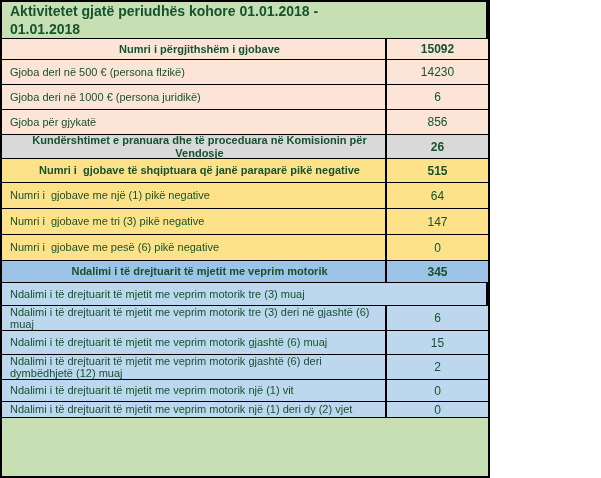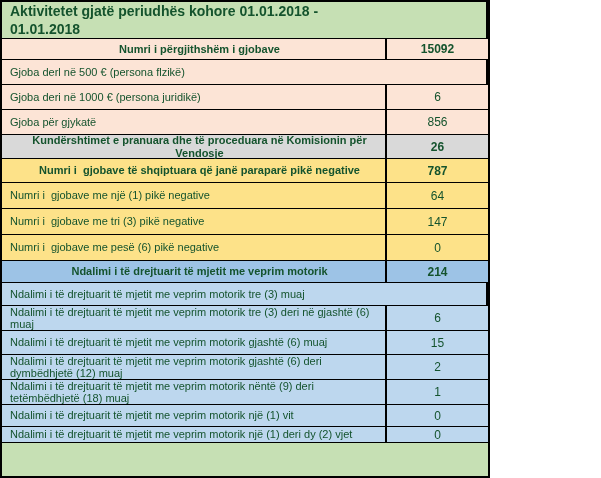--- a/index.html
+++ b/index.html
@@ -44,75 +44,72 @@
       <span>01.01.2018</span>
     </div>
   </div>
 
   <div class="row pink c b" style="height:21px">
     <div class="lab">Numri i përgjithshëm i gjobave</div>
     <div class="val">15092</div>
   </div>
   <div class="row pink" style="height:25px">
     <div class="lab">Gjoba derl në 500 € (persona flzikë)</div>
+    <div class="val">14230</div>
   </div>
   <div class="row pink" style="height:25px">
     <div class="lab">Gjoba deri në 1000 € (persona juridikë)</div>
     <div class="val">6</div>
   </div>
   <div class="row pink" style="height:25px">
     <div class="lab">Gjoba për gjykatë</div>
     <div class="val">856</div>
   </div>
 
   <div class="row grey c b" style="height:24px">
     <div class="lab">Kundërshtimet e pranuara dhe të proceduara në Komisionin për Vendosje</div>
     <div class="val">26</div>
   </div>
 
   <div class="row yellow c b" style="height:24px">
     <div class="lab">Numri i  gjobave të shqiptuara që janë paraparë pikë negative</div>
-    <div class="val">787</div>
+    <div class="val">515</div>
   </div>
   <div class="row yellow" style="height:26px">
     <div class="lab">Numri i  gjobave me një (1) pikë negative</div>
     <div class="val">64</div>
   </div>
   <div class="row yellow" style="height:26px">
     <div class="lab">Numri i  gjobave me tri (3) pikë negative</div>
     <div class="val">147</div>
   </div>
   <div class="row yellow" style="height:26px">
     <div class="lab">Numri i  gjobave me pesë (6) pikë negative</div>
     <div class="val">0</div>
   </div>
 
   <div class="row blueh c b" style="height:22px">
     <div class="lab">Ndalimi i të drejtuarit të mjetit me veprim motorik</div>
-    <div class="val">214</div>
+    <div class="val">345</div>
   </div>
   <div class="row blue" style="height:23px">
     <div class="lab">Ndalimi i të drejtuarit të mjetit me veprim motorik tre (3) muaj</div>
   </div>
   <div class="row blue" style="height:25px">
     <div class="lab">Ndalimi i të drejtuarit të mjetit me veprim motorik tre (3) deri në gjashtë (6) muaj</div>
     <div class="val">6</div>
   </div>
   <div class="row blue" style="height:24px">
     <div class="lab">Ndalimi i të drejtuarit të mjetit me veprim motorik gjashtë (6) muaj</div>
     <div class="val">15</div>
   </div>
   <div class="row blue" style="height:25px">
     <div class="lab">Ndalimi i të drejtuarit të mjetit me veprim motorik gjashtë (6) deri dymbëdhjetë (12) muaj</div>
     <div class="val">2</div>
   </div>
-  <div class="row blue" style="height:25px">
-    <div class="lab">Ndalimi i të drejtuarit të mjetit me veprim motorik nëntë (9) deri tetëmbëdhjetë (18) muaj</div>
-    <div class="val">1</div>
-  </div>
   <div class="row blue" style="height:22px">
     <div class="lab">Ndalimi i të drejtuarit të mjetit me veprim motorik një (1) vit</div>
     <div class="val">0</div>
   </div>
   <div class="row blue" style="height:16px">
     <div class="lab">Ndalimi i të drejtuarit të mjetit me veprim motorik një (1) deri dy (2) vjet</div>
     <div class="val">0</div>
   </div>
 
   <div class="strip"></div>

